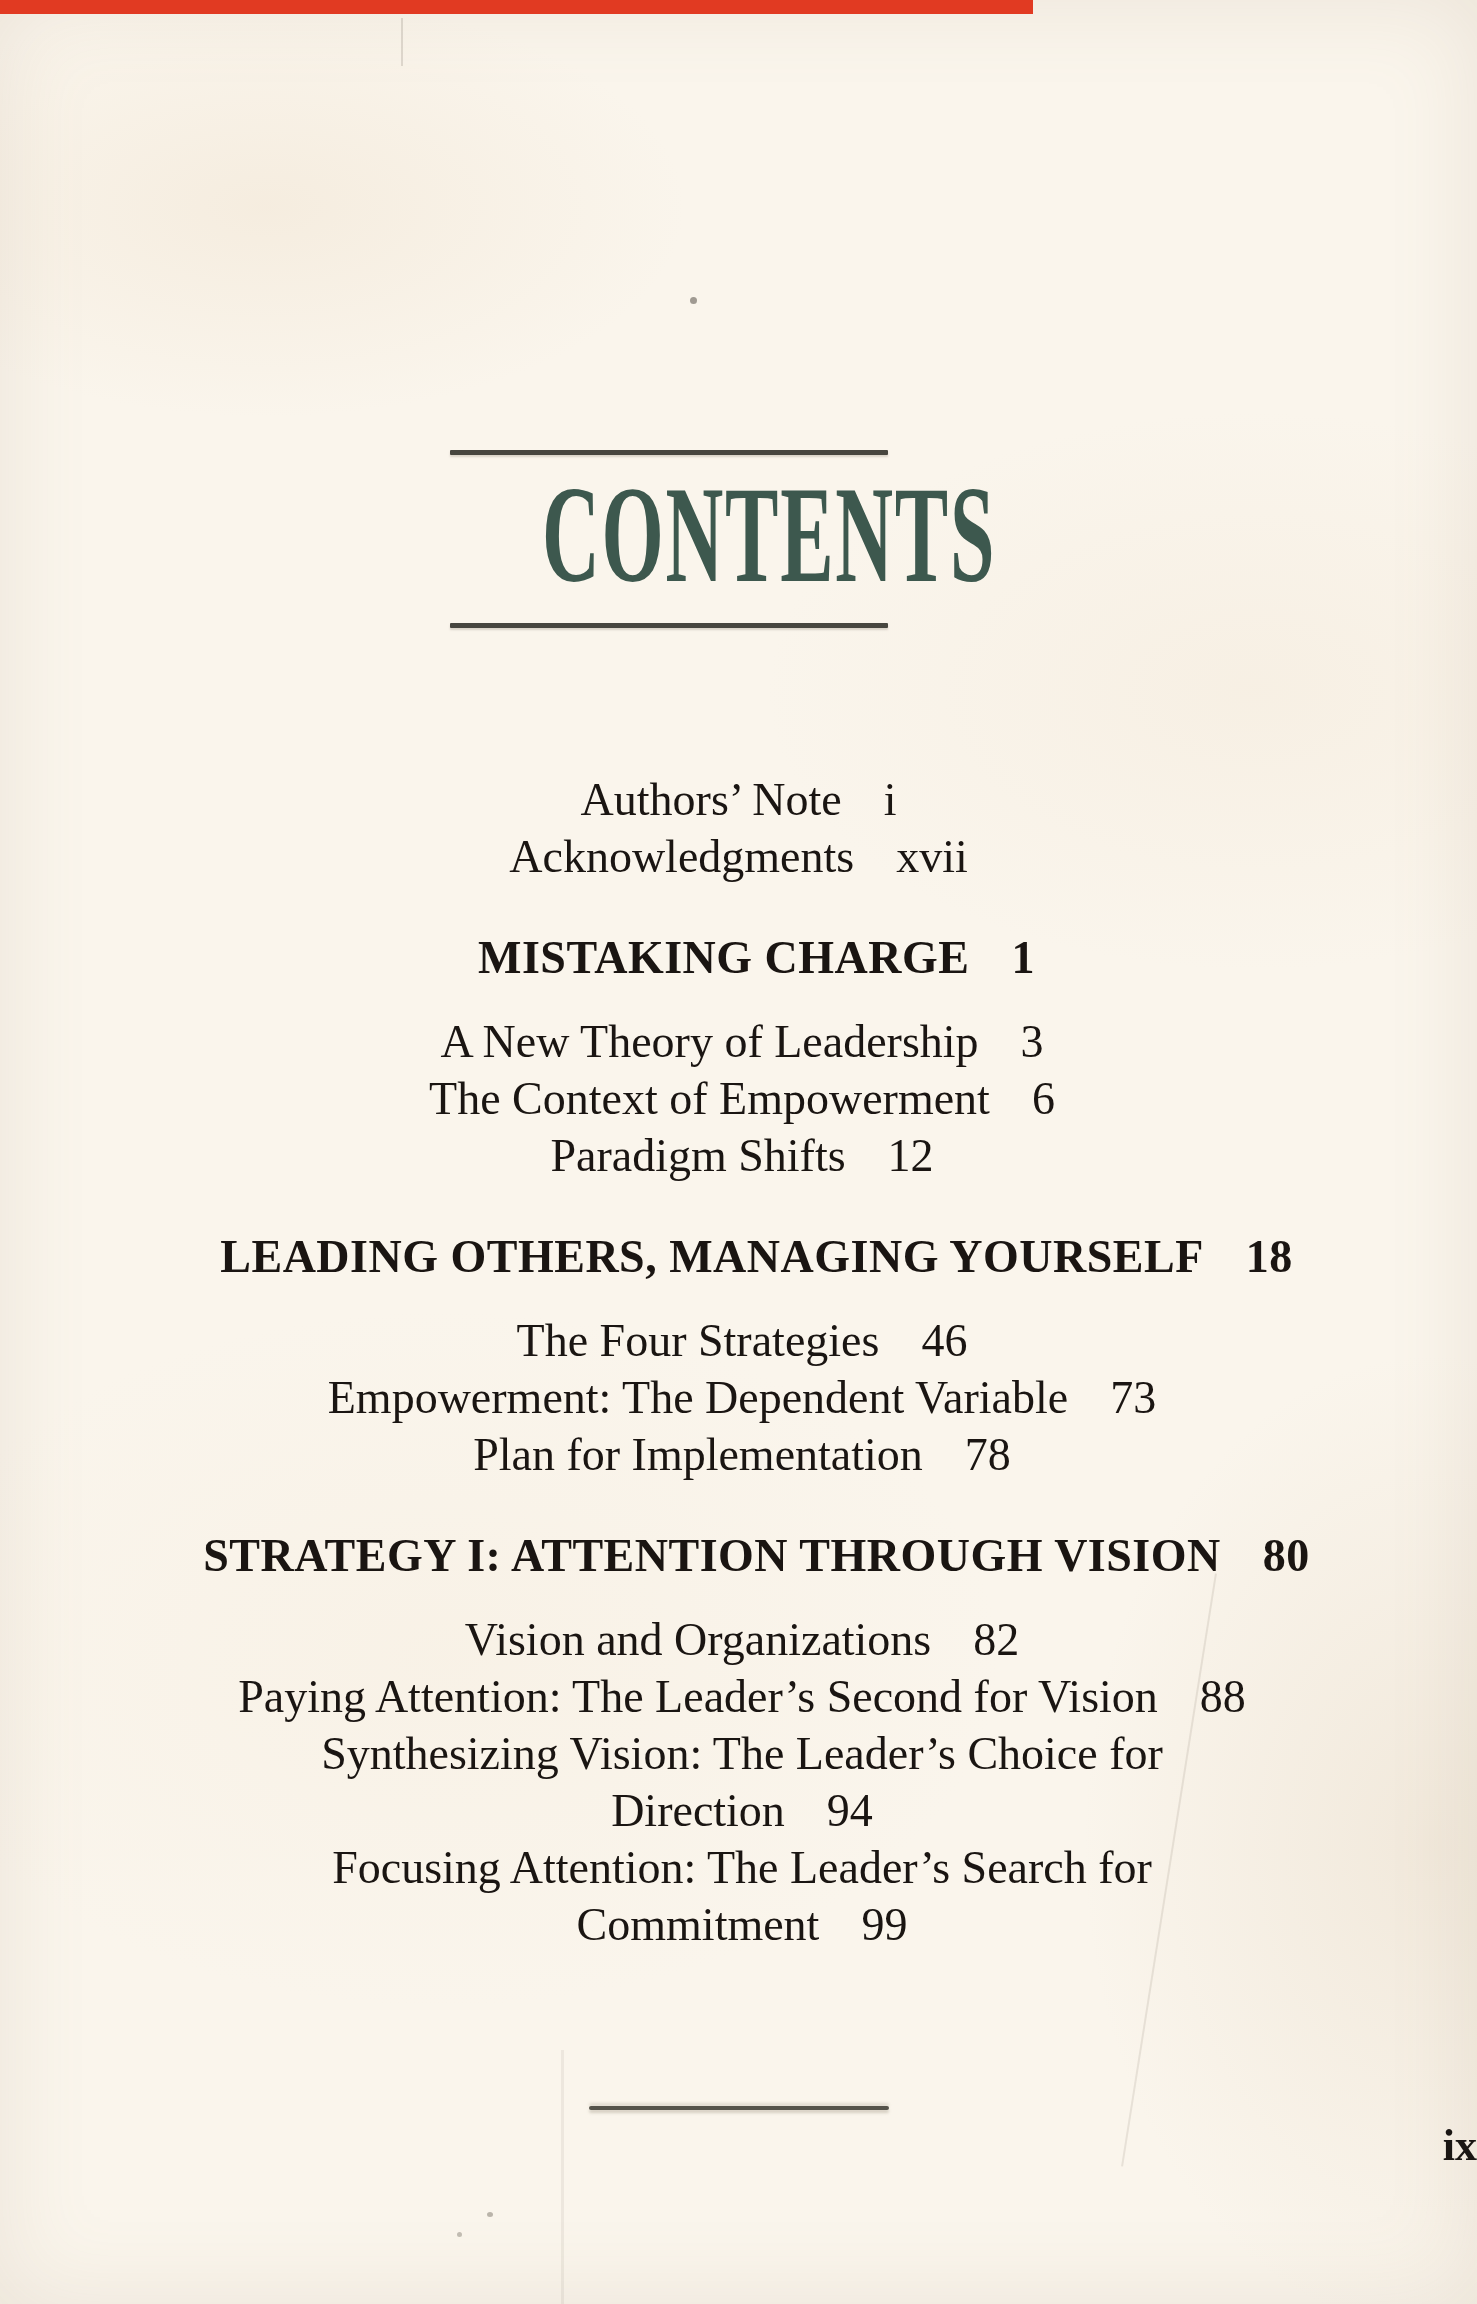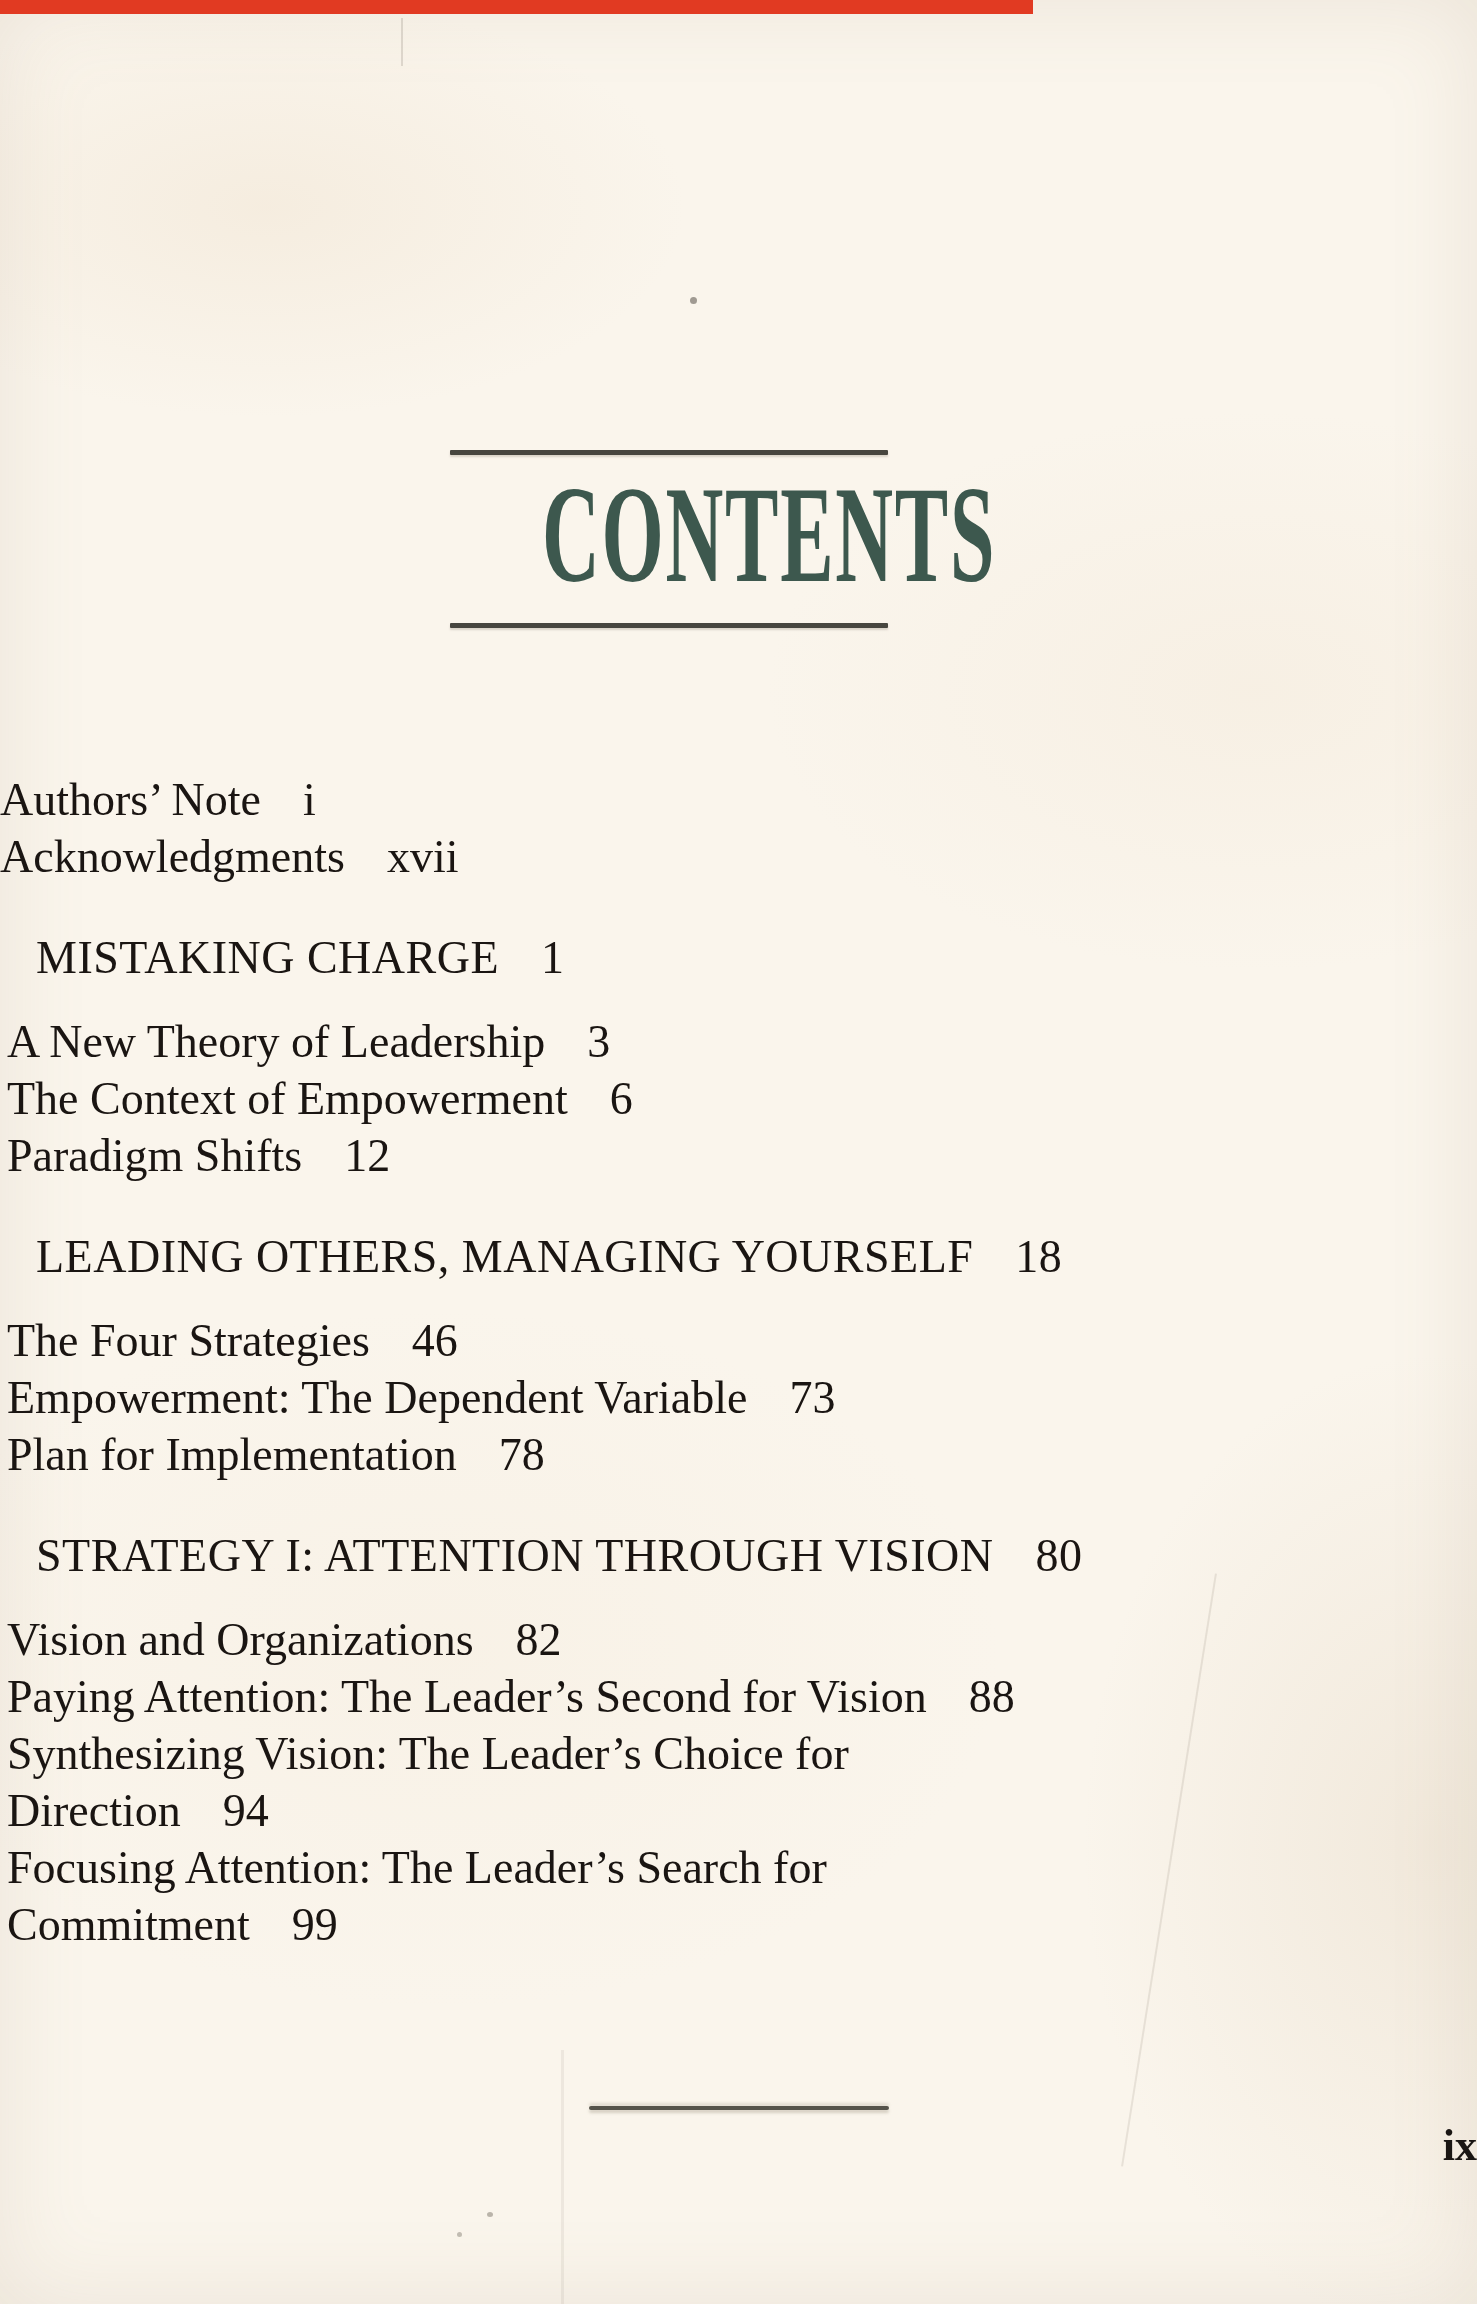--- a/index.html
+++ b/index.html
@@ -32,24 +32,24 @@
   }
   
   .title-block{position:absolute;top:450px;left:450px;width:438px;text-align:center;}
   .rule{height:5px;background:var(--rule);border-radius:1px;box-shadow:0 2px 2px rgba(120,110,95,.25);}
   .title{
     margin:6px 0 14px;font-size:138px;line-height:148px;font-weight:bold;
     color:var(--title-green);letter-spacing:3px;white-space:nowrap;
     transform:scaleX(.58);
   }
   
-  .toc{position:absolute;inset:0;color:var(--text);}
+  .toc{position:absolute;inset:0;text-align:center;color:var(--text);}
   .front-matter{margin-top:771px;}
   .entry{margin:0;font-size:46px;line-height:57px;}
-  .heading{margin:48px 0 0;font-size:46px;line-height:50px;font-weight:normal;letter-spacing:.5px;white-space:nowrap;padding-left:36px;}
+  .heading{margin:48px 0 0;font-size:46px;line-height:50px;font-weight:bold;letter-spacing:.5px;white-space:nowrap;padding-left:36px;}
   .entries{margin-top:30px;margin-left:7px;}
   .pg{margin-left:42px;}
   
   .footer{position:absolute;top:2106px;left:0;right:0;text-align:right;}
   .footer-rule{width:300px;height:4px;margin:0 auto;background:#55534b;border-radius:2px;box-shadow:0 3px 3px rgba(130,120,100,.3), 0 -3px 3px rgba(130,120,100,.2);}
   .page-number{margin-top:10px;font-size:44px;font-weight:bold;color:#1a1613;}
   
   .speck{position:absolute;border-radius:50%;background:rgba(70,63,55,.5);}
   .speck-a{left:690px;top:297px;width:7px;height:7px;}
   .speck-b{left:487px;top:2212px;width:6px;height:5px;background:rgba(90,83,72,.4);}

